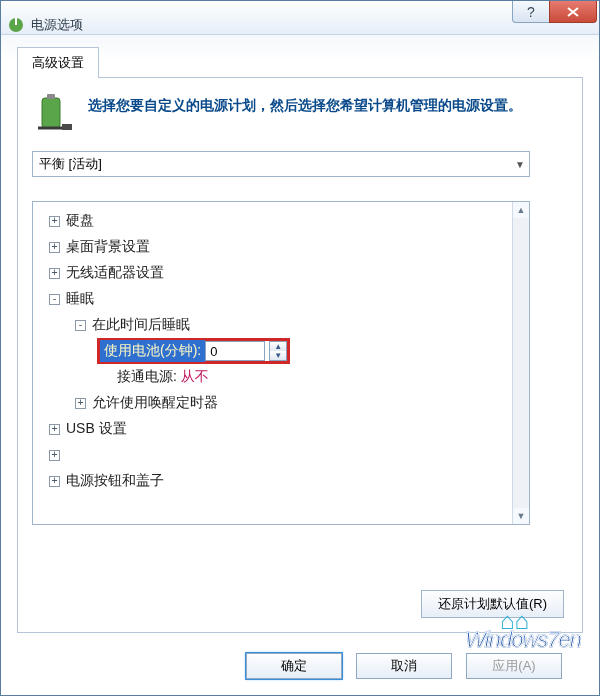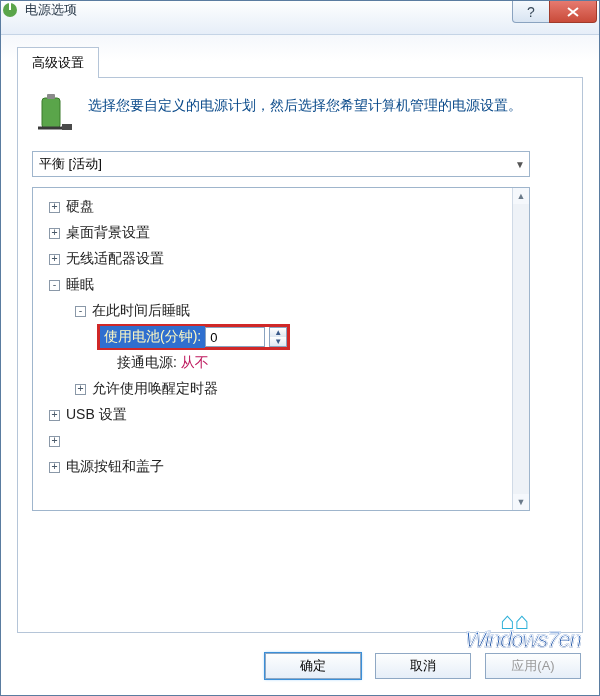--- a/index.html
+++ b/index.html
@@ -1,50 +1,50 @@
 <!DOCTYPE html>
 <html><head>
 <meta charset="utf-8">
 <style>
   * { box-sizing: border-box; margin: 0; padding: 0; }
   body { font-family: 'Microsoft YaHei', SimSun, sans-serif; font-size: 13px; background: #fff; }
   .window { width: 600px; height: 696px; border: 1px solid #5a7ca0; position: relative; background: linear-gradient(#e8eef7, #fff 60px, #fff); }
-  .titlebar { height: 34px; background: linear-gradient(#fdfefe, #e6eef8); display: flex; align-items: flex-start; border-bottom: 1px solid #c5d4e6; position: relative; }
+  .titlebar { height: 34px; background: linear-gradient(#fdfefe, #e6eef8); display: flex; align-items: flex-end; padding-left: 6px; border-bottom: 1px solid #c5d4e6; position: relative; }
   .titlebar-icon { width: 18px; height: 18px; margin-right: 6px; }
   .title-text { font-size: 13px; color: #2a3a4a; }
   .title-buttons { position: absolute; right: 2px; top: 0; display: flex; }
   .tbtn { width: 38px; height: 22px; border: 1px solid #8aa3c0; border-top: none; margin-left: -1px; display: flex; align-items: center; justify-content: center; font-size: 14px; background: linear-gradient(#f5f9fd,#d8e4f2); color: #3a4a5a; }
   .tbtn.close { width: 48px; background: linear-gradient(#e67a6f,#c94b3a); color: #fff; border-color: #a03a2a; border-bottom-right-radius: 4px; font-weight: bold; }
   .tbtn.help { border-bottom-left-radius: 4px; }
   .client { padding: 12px 16px 16px 16px; position: relative; height: calc(100% - 34px); border-radius: 9px; }
   .tabstrip { display: flex; }
   .tab { padding: 6px 14px; border: 1px solid #b5c5d8; border-bottom: none; background: #fff; font-size: 13px; position: relative; z-index: 2; }
   .tab-body { border: 1px solid #b5c5d8; margin-top: -1px; background: #fff; padding: 14px 14px 14px 14px; height: 556px; position: relative; }
   .intro { display: flex; gap: 12px; margin-bottom: 12px; }
-  .intro-text { color: #0a4a8a; font-size: 14px; line-height: 1.6; padding-top: 2px; }
-  .plan-select { width: 498px; height: 26px; border: 1px solid #9fb5cc; background: #fff; display: flex; align-items: center; padding: 0 6px; margin-bottom: 10px; position: relative; }
+  .intro-text { color: #0a4a8a; font-size: 14px; line-height: 1.6; padding-top: 2px; font-weight: bold; }
+  .plan-select { width: 498px; height: 26px; border: 1px solid #9fb5cc; background: #fff; display: flex; align-items: center; padding: 0 6px; margin-bottom: 24px; position: relative; }
   .plan-select .chev { position: absolute; right: 4px; top: 50%; transform: translateY(-50%); font-size: 10px; color: #555; }
   .tree-box { border: 1px solid #9fb5cc; width: 498px; height: 324px; position: relative; background: #fff; }
   .tree-scroll { position: absolute; right: 0; top: 0; width: 17px; height: 100%; background: #eef2f7; border-left: 1px solid #d0dae6; }
   .tree-scroll .arr { height: 16px; display: flex; align-items: center; justify-content: center; font-size: 9px; color: #6a7a8a; background: #f5f8fc; }
   .tree { padding: 6px 4px; font-size: 14px; color: #222; }
   .tree-row { display: flex; align-items: center; height: 26px; }
   .expander { width: 11px; height: 11px; border: 1px solid #8a98a8; display: flex; align-items: center; justify-content: center; font-size: 10px; line-height: 1; color: #4a5a6a; background: #fff; margin-right: 6px; flex-shrink: 0; font-family: monospace; }
   .ind1 { padding-left: 12px; }
   .ind2 { padding-left: 38px; }
   .ind3 { padding-left: 60px; }
   .ind4 { padding-left: 80px; }
   .hl-box { border: 3px solid #d02828; display: inline-flex; align-items: center; height: 26px; }
   .sel-label { background: #2f6fcf; color: #fef9c3; padding: 2px 4px; }
   .spin-input { border: 1px solid #8aa3c0; height: 20px; width: 60px; padding: 0 4px; font-size: 13px; }
   .spin-btns { display: inline-flex; flex-direction: column; border: 1px solid #8aa3c0; margin-left: 4px; }
   .spin-btns span { width: 16px; height: 9px; font-size: 8px; display: flex; align-items: center; justify-content: center; background: linear-gradient(#fff,#e0e8f2); color: #3a5a8a; }
   .link { color: #be185d; }
   .restore-btn { position: absolute; right: 18px; bottom: 14px; height: 28px; padding: 0 16px; border: 1px solid #9fb5cc; background: linear-gradient(#fdfdfe,#e8eef6); font-size: 13px; }
-  .bottom-buttons { position: absolute; bottom: 16px; right: 18px; display: flex; gap: 14px; }
+  .bottom-buttons { position: absolute; bottom: 16px; right: 37px; display: flex; gap: 14px; }
   .dlg-btn { width: 96px; height: 26px; border: 1px solid #8fa8c4; background: linear-gradient(#fdfefe,#e6eef8); font-size: 13px; }
   .dlg-btn.def { outline: 1px solid #3a8fd8; outline-offset: 0; box-shadow: 0 0 3px #6ab8ff; }
   .dlg-btn.dis { color: #9a9a9a; }
   .watermark { position: absolute; right: 18px; bottom: 42px; font-size: 22px; font-weight: normal; font-style: italic; background: linear-gradient(#2a6ac8,#0a3a88); -webkit-background-clip: text; background-clip: text; color: transparent; -webkit-text-stroke: 1px #fff; letter-spacing: -1px; }
   .watermark-roof { position: absolute; right: 70px; bottom: 60px; font-size: 24px; color: #2fb0d8; font-weight: bold; }
 </style>
 </head>
 <body>
 
 <div class="window">
@@ -153,20 +153,21 @@
           </div>
 
         </div>
         <div class="tree-scroll">
           <div class="arr">▲</div>
           <div style="height:calc(100% - 32px)"></div>
           <div class="arr">▼</div>
         </div>
       </div>
 
+      <button class="restore-btn">还原计划默认值(R)</button>
     </div>
 
     <span class="watermark-roof">⌂⌂</span>
     <span class="watermark">Windows7en</span>
 
     <div class="bottom-buttons">
       <button class="dlg-btn def">确定</button>
       <button class="dlg-btn">取消</button>
       <button class="dlg-btn dis">应用(A)</button>
     </div>

